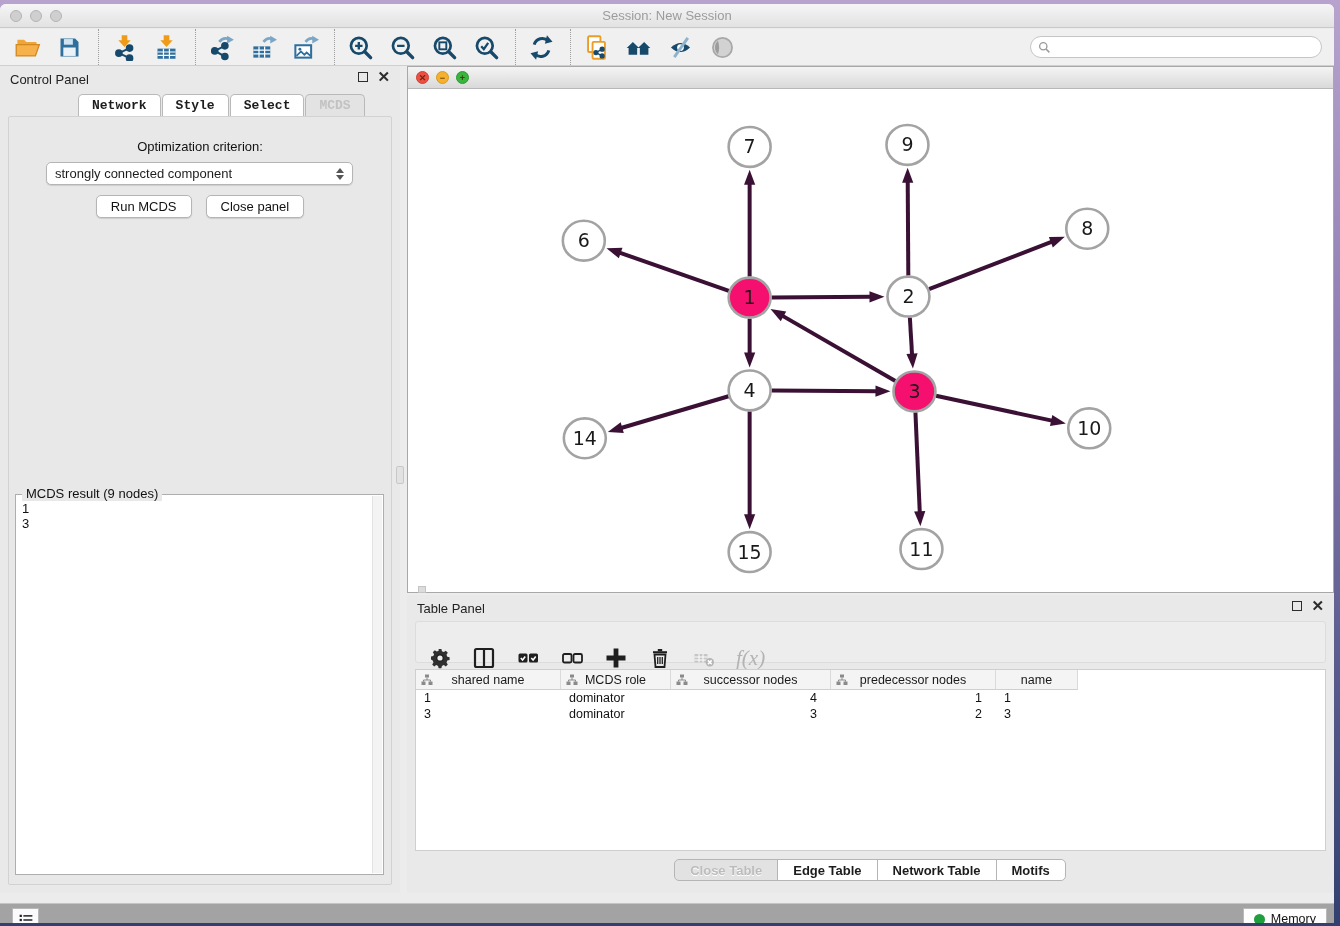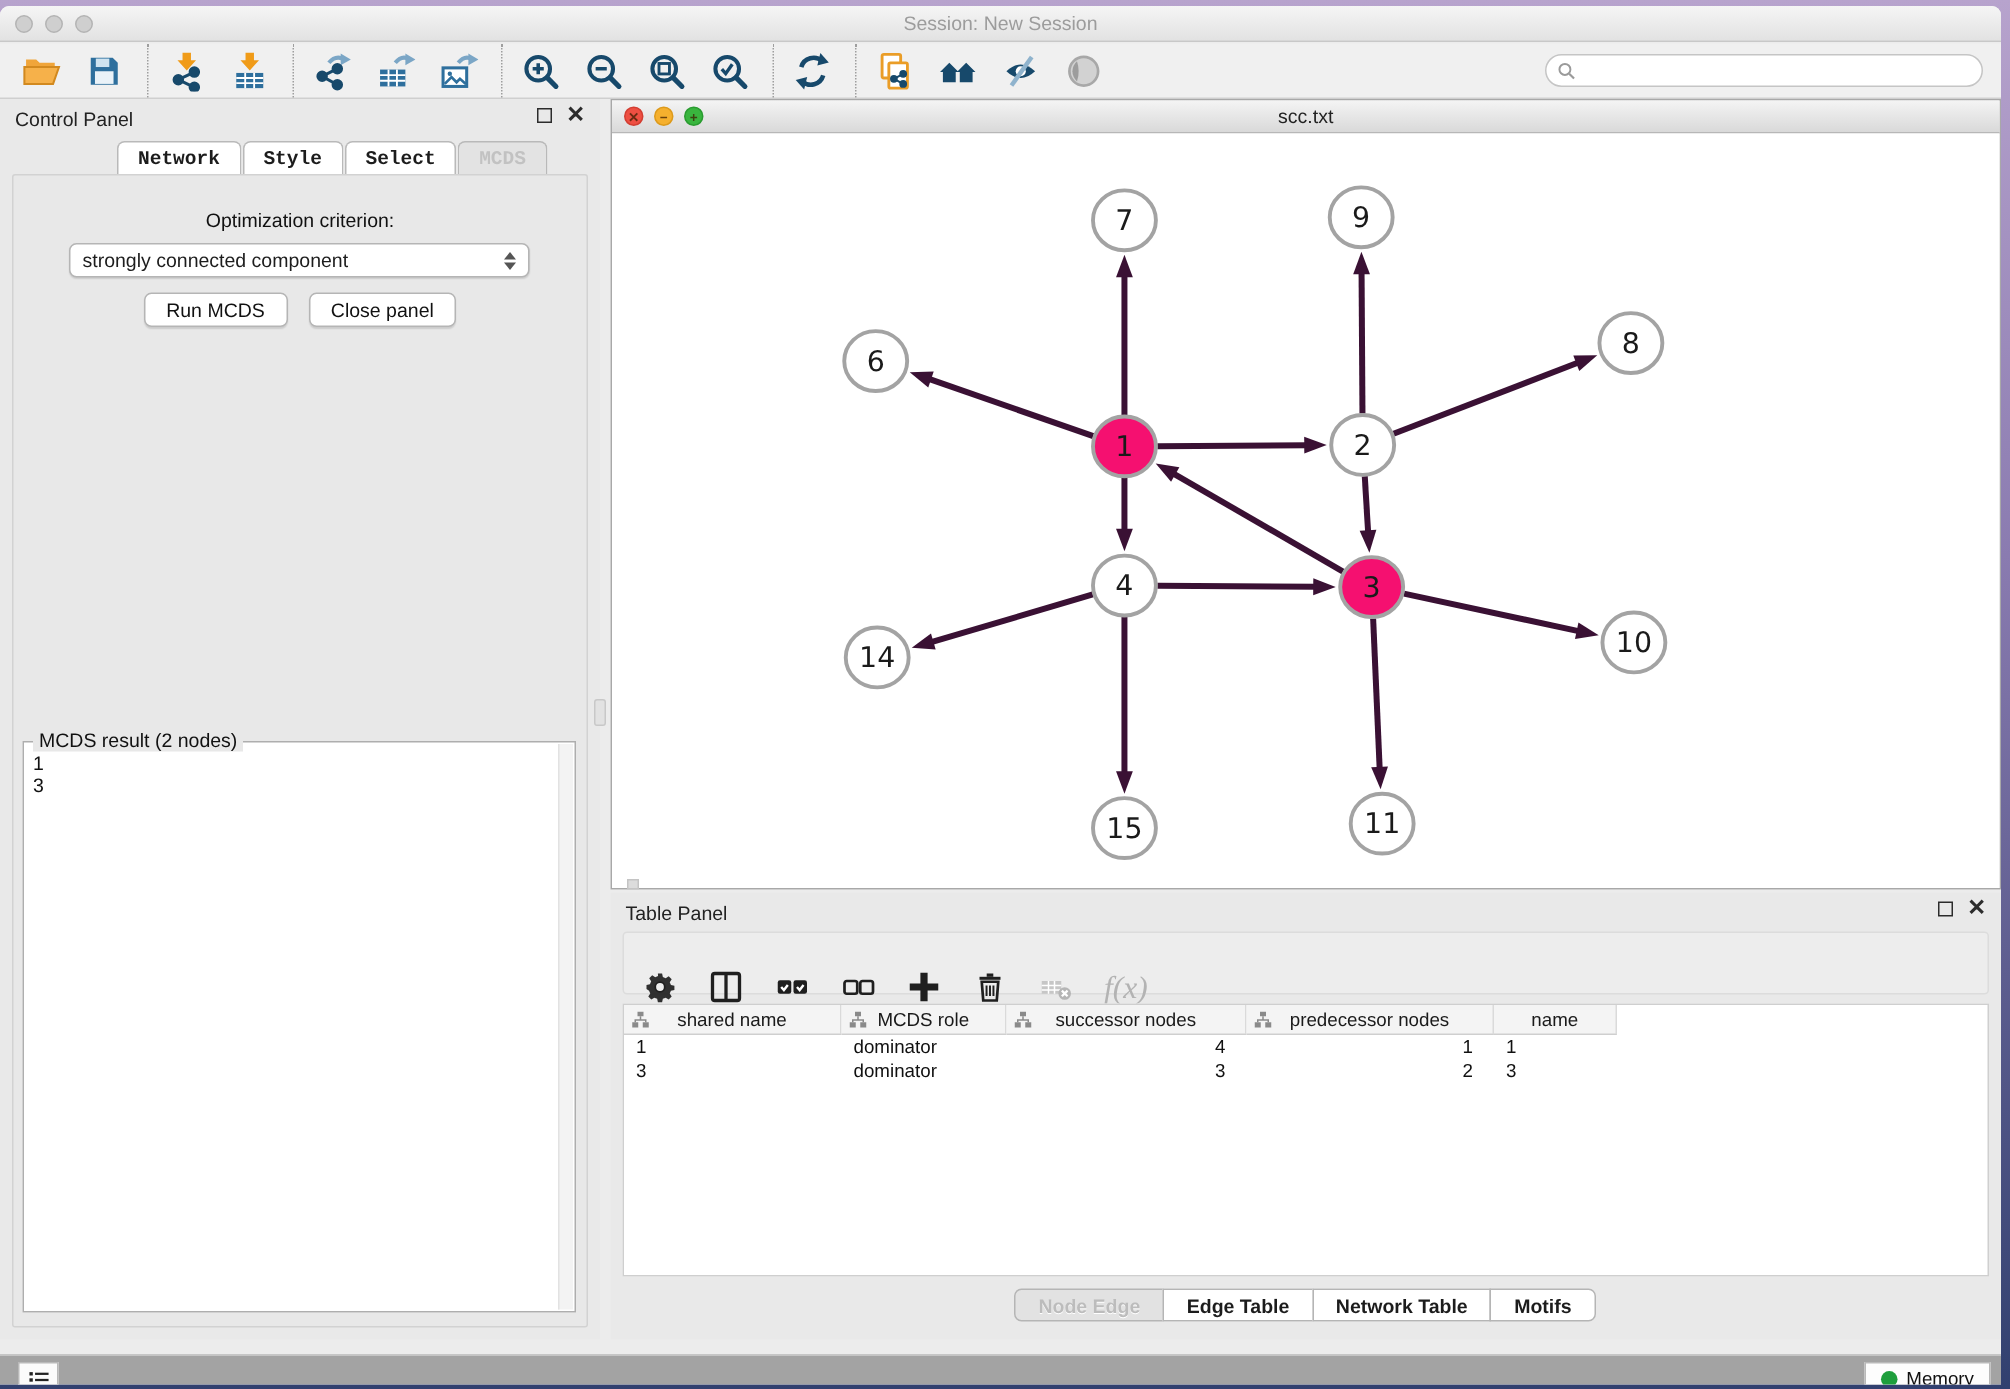--- a/index.html
+++ b/index.html
@@ -305,38 +305,37 @@
         <span class="stepper">
               <i class="up"></i>
               <i class="down"></i>
             </span>
       </div>
       <div class="btnrow">
         <div class="pushbtn">Run MCDS</div>
         <div class="pushbtn">Close panel</div>
       </div>
       <div class="groupbox">
-        <span class="groupbox-label">MCDS result (2 nodes)</span>
+        <span class="groupbox-label">MCDS result (9 nodes)</span>
         <pre class="result-text">1
 3</pre>
         <div class="result-scroll"></div>
       </div>
     </div>
   </div>
 
   <div class="vgrip"></div>
 
   <div class="netframe">
     <div class="netframe-title">
       <div class="lights">
         <span class="light red">✕</span>
         <span class="light yellow">−</span>
         <span class="light green">+</span>
       </div>
-      <div class="netframe-name">scc.txt</div>
     </div>
     <div class="netcanvas">
       <svg id="graph-svg" viewBox="408 88 926 504" preserveAspectRatio="none">
             <line x1="750" y1="276" x2="750" y2="182" stroke="#3a1134" stroke-width="4"></line>
             <polygon points="750,169 755.6,184 744.4,184" fill="#3a1134"></polygon>
             <line x1="729.1924875913935" y1="290.18001304679575" x2="618.9944526872017" y2="251.69140620549302" stroke="#3a1134" stroke-width="4"></line>
             <polygon points="606.6991044457525,247.4695095201761 622.7047079118689,247.04447106845592 619.0673815368267,257.63738647647375" fill="#3a1134"></polygon>
             <line x1="771.9995649035371" y1="296.8679271403733" x2="872.0007317531421" y2="296.22641061650296" stroke="#3a1134" stroke-width="4"></line>
             <polygon points="885.0004746506868,296.1446512272102 870.0359907365998,301.83887823225956 869.9655518781321,290.63909973591336" fill="#3a1134"></polygon>
             <line x1="750" y1="318" x2="750" y2="354" stroke="#3a1134" stroke-width="4"></line>
@@ -514,21 +513,21 @@
             <div class="tr">
               <div class="td" style="width: 145px;">3</div>
               <div class="td" style="width: 110px;">dominator</div>
               <div class="td right" style="width: 160px;">3</div>
               <div class="td right" style="width: 165px;">2</div>
               <div class="td" style="width: 82px;">3</div>
             </div>
           </div>
     </div>
     <div class="tbl-tabs">
-      <div class="ttab selected">Node Edge</div>
+      <div class="ttab selected">Close Table</div>
       <div class="ttab">Edge Table</div>
       <div class="ttab">Network Table</div>
       <div class="ttab">Motifs</div>
     </div>
   </div>
 
   <div class="statusbar">
     <div class="list-btn">
       <svg viewBox="0 0 24 24" width="18" height="18">
             <g fill="#222">

